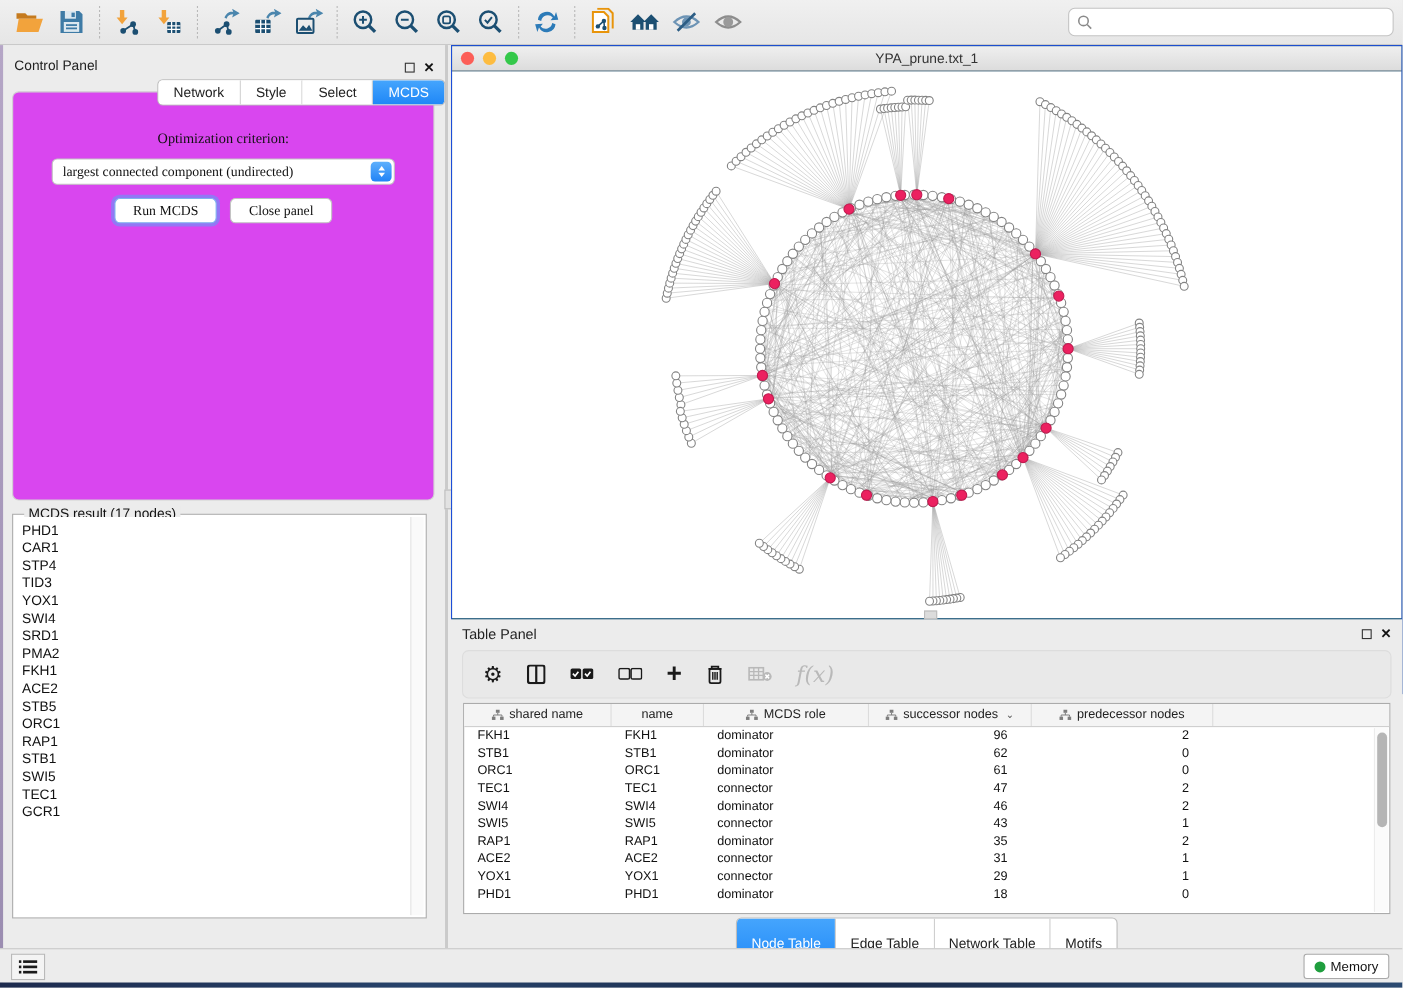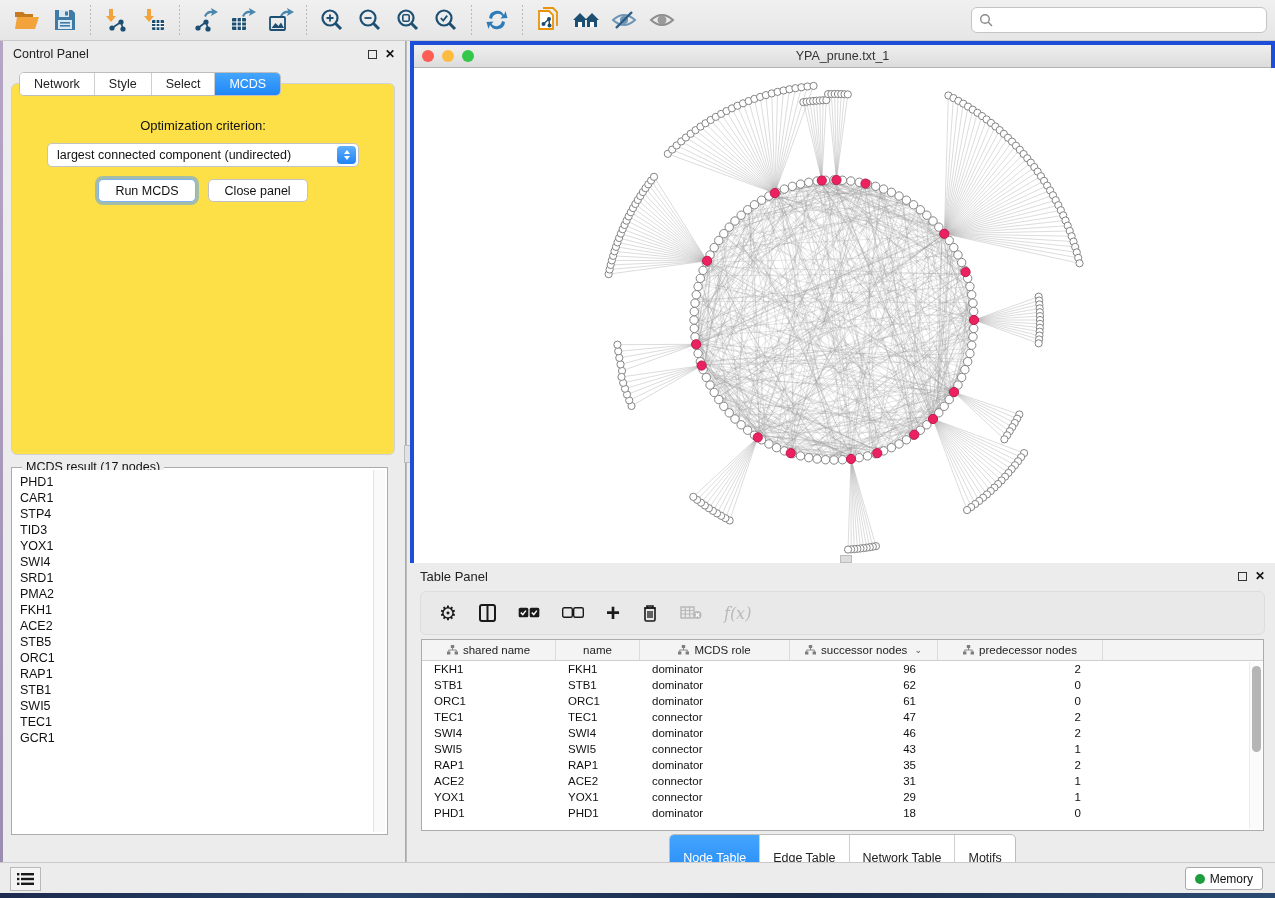--- a/index.html
+++ b/index.html
@@ -19,35 +19,35 @@
 
   
   .left-strip { position:absolute; left:0; top:41px; width:3px; height:852px;
     background:linear-gradient(#b5a6c6,#9a8cb0); }
   .wallpaper { position:absolute; left:0; top:893px; width:1275px; height:5px;
     background:linear-gradient(90deg,#1d2b4e,#27436b 30%,#1a2a49 60%,#2b4a71); }
 
   
   .control-panel { position:absolute; left:3px; top:41px; width:403px; height:821px;
     background:#ececec; border-right:1px solid #a9a9a9; }
-  .panel-hdr { height:26px; display:flex; align-items:center; padding:0 10px;gap:25px; }
+  .panel-hdr { height:26px; display:flex; align-items:flex-end; padding:0 10px;gap:25px; }
   .panel-hdr .ttl { font-size:12.5px; color:#222; }
   .panel-hdr .hdr-icons { margin-left:auto; display:flex; gap:8px; align-items:center; }
   .float-ic { width:9px; height:9px; border:1.5px solid #333; }
   .close-ic { font-size:12px; font-weight:bold; color:#111; line-height:1; }
 
-  .cp-tabs { position:absolute; left:16px; top:31px; width:100%; display:flex; justify-content:flex-start; z-index:3; }
+  .cp-tabs { position:absolute; left:0; top:31px; width:100%; display:flex; justify-content:flex-end; z-index:3; }
   .seg { display:flex; border:1px solid #bdbdbd; border-radius:5px; overflow:hidden; background:#fff; }
   .seg .tab { padding:4px 14px; font-size:12.5px; color:#222; background:#fff;
     border-right:1px solid #cfcfcf; cursor:default; }
   .seg .tab:last-child { border-right:none; }
   .seg .tab.active { background:linear-gradient(#45a5fd,#1f87f7); color:#fff; }
 
   .cp-box { position:absolute; left:8px; top:42px; width:384px; height:372px;
-    background:#fde047; border:1px solid #d2d2d2; border-radius:6px; }
+    background:#d946ef; border:1px solid #d2d2d2; border-radius:6px;font-family:Liberation Serif, serif; }
   .opt-label { text-align:center; margin-top:34px; font-size:13px; color:#111; }
   .dd { margin:10px auto 0; width:312px; height:24px; background:#fff; border:1px solid #c3c3c3;
     border-radius:5px; display:flex; align-items:center; padding-left:9px; font-size:12.5px; color:#111; position:relative; }
   .dd .stepper { position:absolute; right:2px; top:2px; width:19px; height:18px; border-radius:4px;
     background:linear-gradient(#5fb0fc,#2183f6); display:flex; flex-direction:column;
     align-items:center; justify-content:center; gap:2px; }
   .tri-up { width:0; height:0; border-left:3.5px solid transparent; border-right:3.5px solid transparent; border-bottom:4px solid #fff; }
   .tri-dn { width:0; height:0; border-left:3.5px solid transparent; border-right:3.5px solid transparent; border-top:4px solid #fff; }
   .cp-buttons { display:flex; justify-content:center; gap:12px; margin-top:12px; }
   .btn { height:23px; padding:0 16px; background:#fff; border:1px solid #c3c3c3; border-radius:5px;
@@ -66,39 +66,39 @@
   
   .v-split { position:absolute; left:406px; top:41px; width:4px; height:821px; background:#ececec;
     border-left:1px solid #bdbdbd; }
   .v-split .grip { position:absolute; left:-3px; top:404px; width:7px; height:18px;
     background:#e2e2e2; border:1px solid #bdbdbd; }
 
   
   .right-region { position:absolute; left:410px; top:41px; width:865px; height:821px; }
 
   .net-window { position:absolute; left:0; top:0; width:865px; height:590px;
-    border:4px solid #1d4ed8; background:#0c4a6e; }
+    border:1px solid #1d4ed8; background:#0c4a6e; }
   .net-titlebar { height:23px; background:linear-gradient(#efefef,#dcdcdc);
     border-bottom:1px solid #b4b4b4; display:flex; align-items:center; position:relative; }
   .lights { position:absolute; left:8px; display:flex; gap:8px; }
   .light { width:12px; height:12px; border-radius:50%; }
   .net-title { width:100%; text-align:center; font-size:12.5px; color:#333; }
   .net-canvas { position:absolute; left:0; top:23px; width:863px; height:497px; background:#fff; }
   .h-grip { position:absolute; left:430px; top:514px; width:12px; height:8px;
     background:#dcdcdc; border:1px solid #bdbdbd; z-index:4; }
 
   
   .table-panel { position:absolute; left:0; top:522px; width:865px; height:299px; background:#ececec; }
   .tp-hdr { height:26px; display:flex; align-items:center; padding:0 10px; }
   .tp-hdr .ttl { font-size:13px; color:#222; }
   .tp-toolbar { margin:2px 10px 0; height:44px; background:#e9e9e9; border:1px solid #dddddd;
     border-radius:6px; display:flex; align-items:center; gap:22px; padding:0 18px; }
   .tp-ic { font-size:17px; color:#1a1a1a; display:flex; align-items:center; }
   .tp-ic.gray { color:#b9b9b9; }
-  .fx { font-family:"DejaVu Serif", serif; font-style:italic; font-size:16px; color:#b9b9b9; }
+  .fx { font-family:"DejaVu Serif", serif; font-style:italic; font-size:20px; color:#b9b9b9; }
 
   .tbl-wrap { position:absolute; left:11px; top:76px; width:843px; height:192px;
     border:1px solid #ababab; background:#fff; overflow:hidden; }
   .thead { display:flex; height:21px; background:#f4f4f4; border-bottom:1px solid #cfcfcf;justify-content:center; }
   .th { display:flex; align-items:center; justify-content:center; gap:5px; font-size:11.5px; color:#222;
     border-right:1px solid #dcdcdc; position:relative; }
   .th .sort { font-size:9px; color:#555; margin-left:2px; }
   .trow { display:flex; height:16px; align-items:center; }
   .td { font-size:11.5px; color:#111; padding-left:12px; overflow:hidden; white-space:nowrap; }
   .td.num { text-align:right; padding-right:22px; padding-left:0; }

